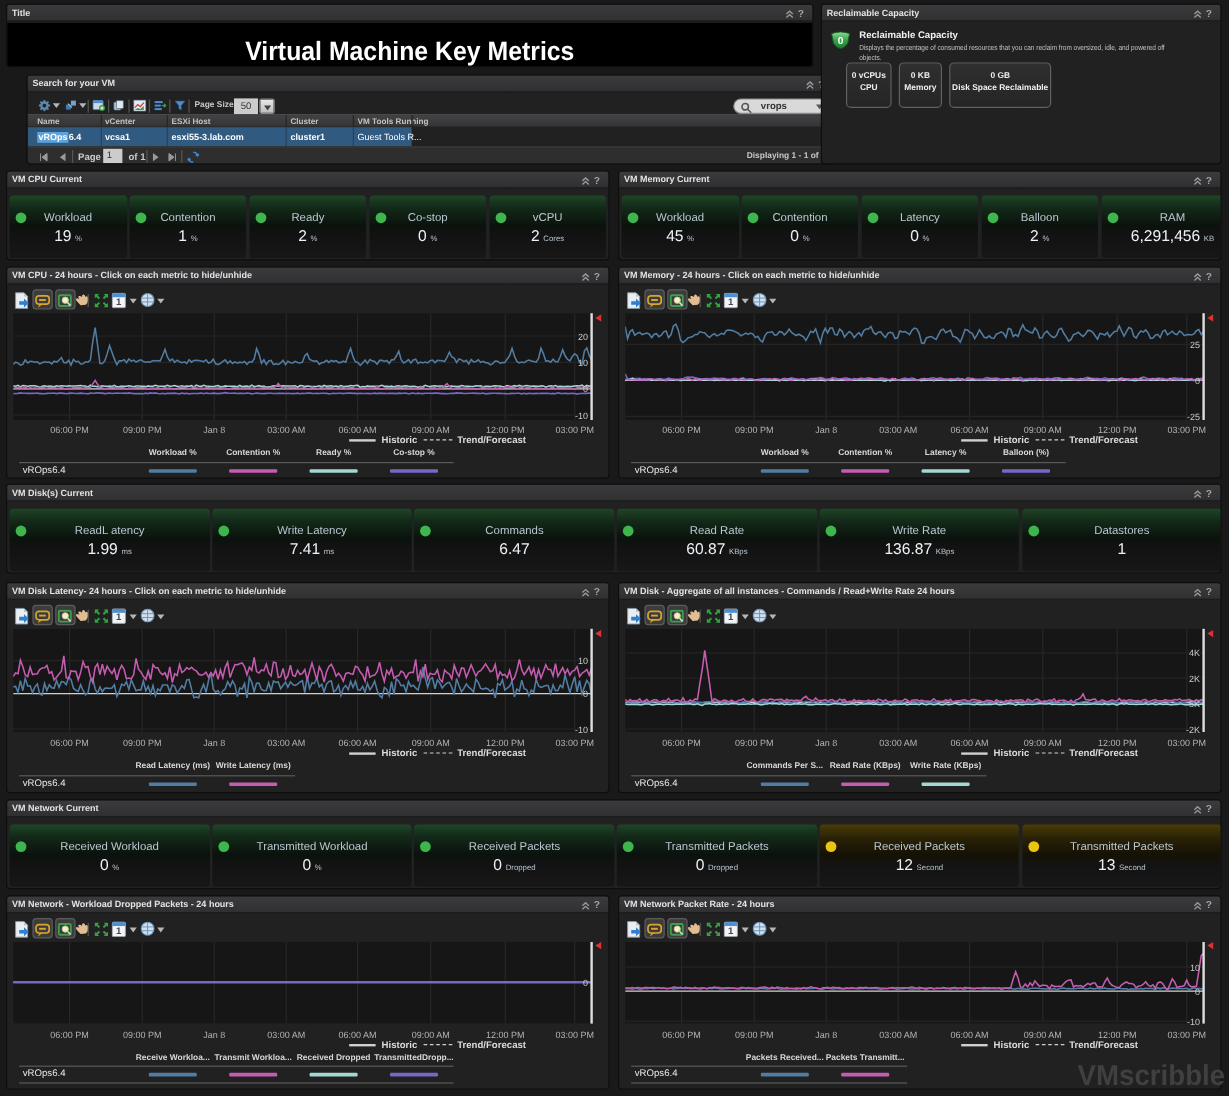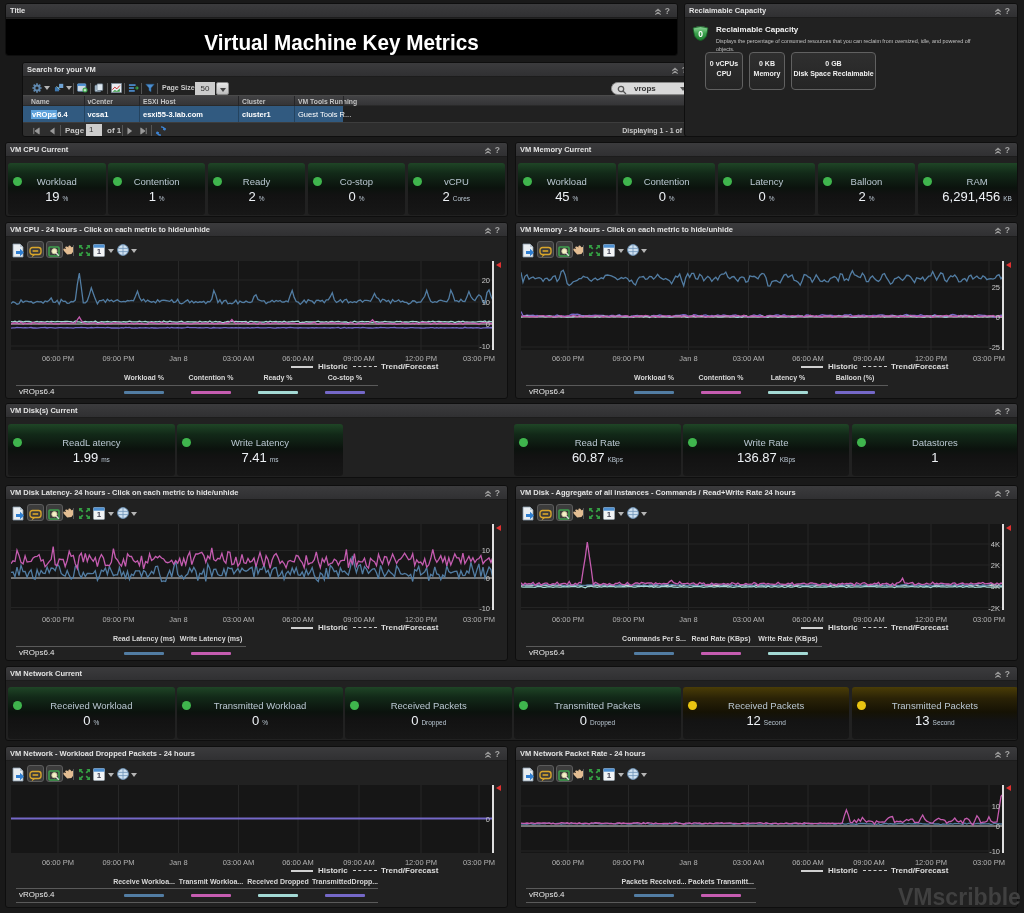--- a/index.html
+++ b/index.html
@@ -244,20 +244,25 @@
         </svg></div><div class="hico qm" style="right:7px">?</div></div>
     <div class="mbox gbox" style="left:2.0px;top:20px;width:166.7px;height:52px">
       <div class="dot" style="background:#3fb54d"></div>
       <div class="mlab">ReadL atency</div>
       <div class="mval" style="font-size:13px">1.99<span class="unit">ms</span></div>
     </div>
     <div class="mbox gbox" style="left:170.7px;top:20px;width:166.7px;height:52px">
       <div class="dot" style="background:#3fb54d"></div>
       <div class="mlab">Write Latency</div>
       <div class="mval" style="font-size:13px">7.41<span class="unit">ms</span></div>
+    </div>
+    <div class="mbox gbox" style="left:339.4px;top:20px;width:166.7px;height:52px">
+      <div class="dot" style="background:#3fb54d"></div>
+      <div class="mlab">Commands</div>
+      <div class="mval" style="font-size:13px">6.47</div>
     </div>
     <div class="mbox gbox" style="left:508.09999999999997px;top:20px;width:166.7px;height:52px">
       <div class="dot" style="background:#3fb54d"></div>
       <div class="mlab">Read Rate</div>
       <div class="mval" style="font-size:13px">60.87<span class="unit">KBps</span></div>
     </div>
     <div class="mbox gbox" style="left:676.8px;top:20px;width:166.7px;height:52px">
       <div class="dot" style="background:#3fb54d"></div>
       <div class="mlab">Write Rate</div>
       <div class="mval" style="font-size:13px">136.87<span class="unit">KBps</span></div>

